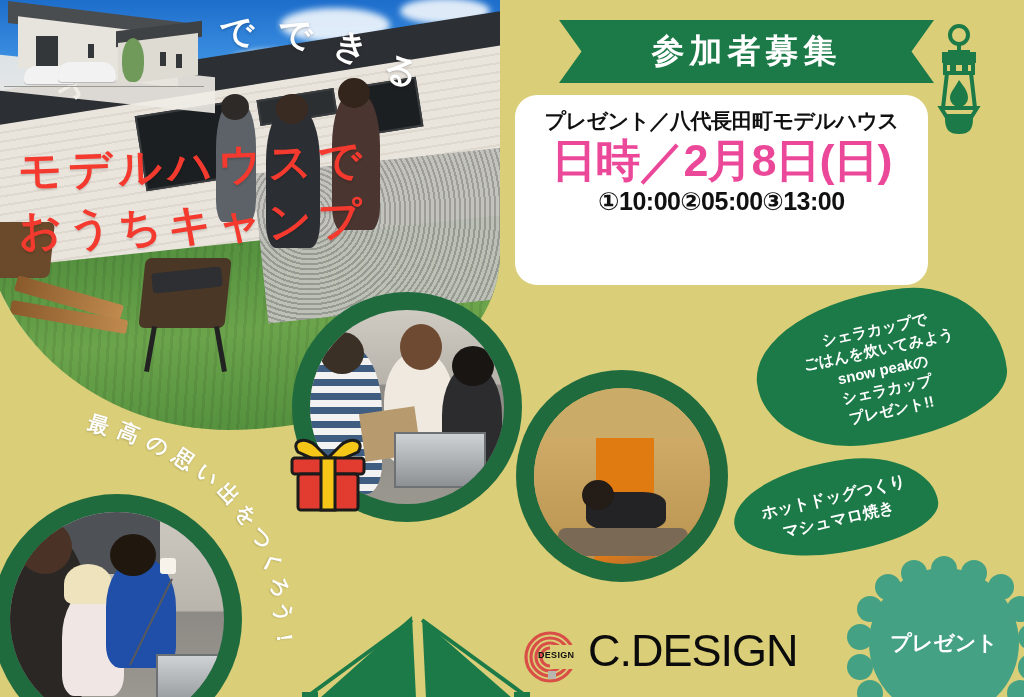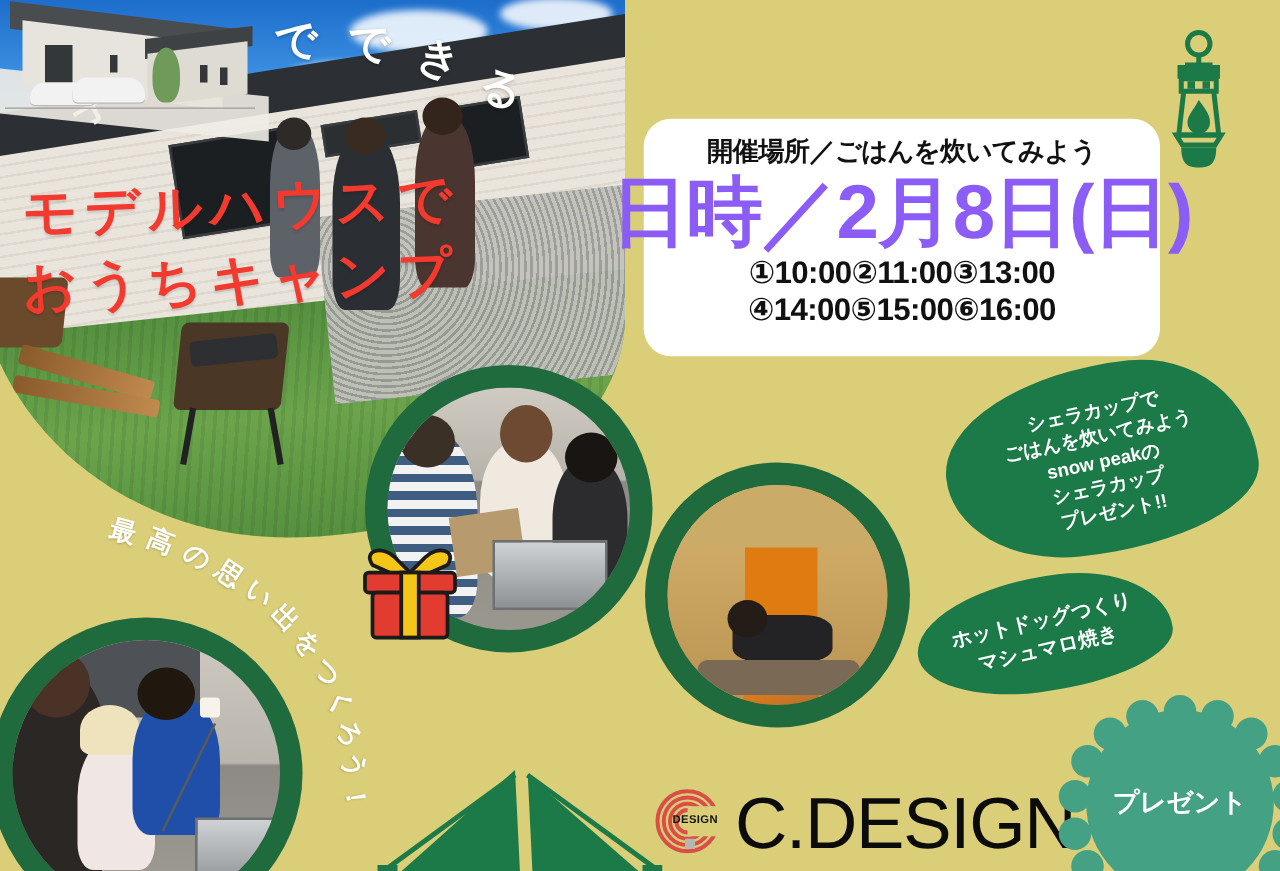--- a/index.html
+++ b/index.html
@@ -95,21 +95,21 @@
   }
 
   
   #info-card{
     position:absolute;left:515px;top:95px;width:413px;height:190px;
     background:#fff;border-radius:22px;
     display:flex;flex-direction:column;align-items:center;justify-content:flex-start;
     padding-top:12px;box-sizing:border-box;
   }
   #info-place{font-size:21px;font-weight:700;color:#111;letter-spacing:-0.5px;white-space:nowrap;}
-  #info-date{font-size:61px;font-weight:700;color:#8b5cf6;letter-spacing:-1px;line-height:1.08;margin-top:2px;white-space:nowrap;}
+  #info-date{font-size:45px;font-weight:700;color:#ec4899;letter-spacing:-1px;line-height:1.08;margin-top:2px;white-space:nowrap;}
   .info-times{font-size:25px;font-weight:700;color:#111;letter-spacing:-0.5px;line-height:1.22;white-space:nowrap;}
 
   
   #lantern-icon{position:absolute;left:928px;top:22px;width:62px;height:116px;}
 
   
   .leaf{position:absolute;background:#1b7a47;}
   #leaf-shera{
     left:756px;top:291px;width:250px;height:152px;
     border-radius:62% 38% 60% 40% / 52% 60% 40% 48%;
@@ -146,21 +146,21 @@
   #tent-icon{position:absolute;left:300px;top:612px;width:230px;height:90px;}
 
   
   #gift-icon{position:absolute;left:286px;top:436px;width:84px;height:78px;}
 
   
   #logo-wrap{position:absolute;left:514px;top:607px;width:340px;height:82px;}
   #logo-sub{position:absolute;left:100px;top:6px;font-size:14px;font-weight:700;color:#e2403a;letter-spacing:1px;white-space:nowrap;}
   #logo-mark{position:absolute;left:8px;top:24px;width:58px;height:52px;}
   #logo-mark-text{position:absolute;left:24px;top:43px;font-size:9px;font-weight:700;color:#111;letter-spacing:.3px;}
-  #logo-name{position:absolute;left:74px;top:18px;font-size:58px;font-weight:400;color:#0b0b0b;letter-spacing:-1px;font-family:"Liberation Sans","DejaVu Sans",sans-serif;white-space:nowrap;}
+  #logo-name{position:absolute;left:74px;top:18px;font-size:45px;font-weight:400;color:#0b0b0b;letter-spacing:-1px;font-family:"Liberation Sans","DejaVu Sans",sans-serif;white-space:nowrap;}
 
   
   #arch-top{position:absolute;left:30px;top:8px;width:400px;height:110px;}
   #arch-top span{
     position:absolute;color:#fff;font-size:34px;font-weight:700;
     font-family:"DejaVu Sans","Liberation Sans",sans-serif;
     text-shadow:0 1px 3px rgba(0,0,0,.25);
   }
 
   
@@ -229,26 +229,28 @@
     <span style="left:248px;top:4px;transform:rotate(4deg);">で</span>
     <span style="left:304px;top:16px;transform:rotate(14deg);">き</span>
     <span style="left:354px;top:40px;transform:rotate(24deg);">る</span>
   </div>
 
   <div id="headline-red">
     <div id="hl-line1">モデルハウスで</div>
     <div id="hl-line2">おうちキャンプ</div>
   </div>
 
+  <div id="banner-inner">
+    <span id="banner-text">参加者募集</span>
+  </div>
 
   <div id="info-card">
-    <div id="info-place">開催場所／ごはんを炊いてみよう</div>
+    <div id="info-place">プレゼント／八代長田町モデルハウス</div>
     <div id="info-date">日時／2月8日(日)</div>
-    <div class="info-times">①10:00②11:00③13:00</div>
-    <div class="info-times">④14:00⑤15:00⑥16:00</div>
+    <div class="info-times">①10:00②05:00③13:00</div>
   </div>
 
   <div id="lantern-icon">
     <svg viewBox="0 0 62 116" width="62" height="116">
       <g fill="none" stroke="#1b7a47" stroke-width="4">
         <circle cx="31" cy="13" r="9"></circle>
         <path d="M31 22 L31 30"></path>
         <path d="M20 30 L42 30"></path>
       </g>
       <rect x="14" y="30" width="34" height="11" fill="#1b7a47"></rect>

